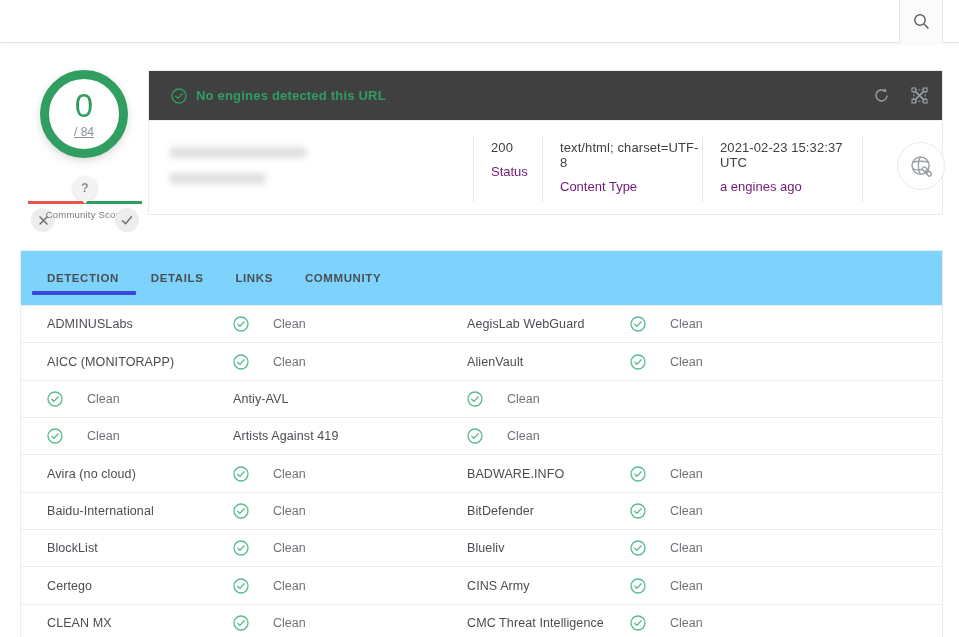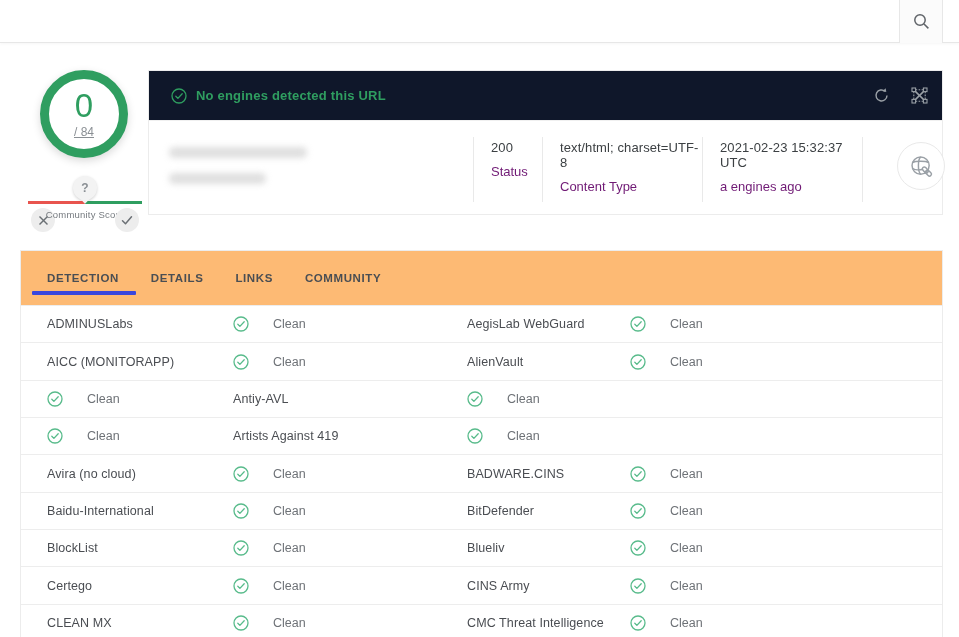--- a/index.html
+++ b/index.html
@@ -37,21 +37,21 @@
   .vote-btn { position:absolute; width:24px; height:24px; border-radius:50%;
     background:#ededed; display:flex; align-items:center; justify-content:center; cursor:pointer; }
   .vote-x { left:11px; top:165px; }
   .vote-check { left:95px; top:165px; }
   .cs-label { position:absolute; left:25px; top:166px; width:80px; text-align:center;
     font-size:9.5px; line-height:12px; color:#757a7f; letter-spacing:.2px; }
 
   
   .summary-card { position:absolute; left:128px; right:0; top:27px; height:145px;
     background:#fff; border:1px solid #ececec; }
-  .summary-head { height:50px; background:#0f172a; border-bottom:1px solid #f0f0f0;
+  .summary-head { height:50px; background:#404040; border-bottom:1px solid #f0f0f0;
     display:flex; align-items:center; padding:0 14px 0 22px; }
   .verdict { display:flex; align-items:center; gap:9px; }
   .verdict-text { color:#2f9e60; font-size:13px; font-weight:bold; letter-spacing:.2px; }
   .head-actions { margin-left:auto; display:flex; align-items:center; gap:21px; }
   .icon-btn { background:none; border:none; cursor:pointer; display:flex; padding:0; }
 
   .summary-body { display:flex; height:93px; }
   .url-block { width:324px; flex:none; padding:26px 0 0 20px; }
   .blur-bar { background:#bfbfbf; border-radius:5px; filter:blur(3px); opacity:.5; }
   .blur-bar.l1 { width:138px; height:11px; }
@@ -61,21 +61,21 @@
   .meta-col .lbl { font-size:13px; color:#701a75; margin-top:9px; }
   .col-status { width:69px; }
   .col-ctype { width:160px; }
   .col-date { width:160px; }
   .col-globe { flex:1; display:flex; align-items:flex-start; }
   .globe-circle { width:48px; height:48px; margin:2px 0 0 17px; border-radius:50%;
     border:1px solid #e9e9e9; display:flex; align-items:center; justify-content:center; cursor:pointer; background:#fff; }
 
   
   .detect-card { margin-top:0; border:1px solid #ececec; border-bottom:none; background:#fff; }
-  .tabbar { height:54px; background:#fdba74; display:flex; align-items:center; padding-left:26px; }
+  .tabbar { height:54px; background:#7dd3fc; display:flex; align-items:center; padding-left:26px; }
   .tab { position:relative; height:100%; display:flex; align-items:center;
     margin-right:32px; font-size:11.5px; font-weight:bold; letter-spacing:.6px;
     color:#4a4e53; cursor:pointer; }
   .tab.active::after { content:""; position:absolute; left:-15px; right:-17px;
     bottom:10px; height:4px; background:#3a47dd; border-radius:1px; }
 
   .table { border-top:1px solid #ededed; }
   .t-row { height:37.35px; border-bottom:1px solid #ededed; display:grid;
     grid-template-columns:186px 234px 163px 1fr; align-items:center; padding-left:26px; background:#fff; }
   .engine { font-size:12.5px; color:#4a4d52; letter-spacing:.1px; }
@@ -270,21 +270,21 @@
 
   <div class="t-row">
     <div class="engine">Avira (no cloud)</div>
     <div class="status-cell">
       <svg width="16" height="16" viewBox="0 0 16 16" fill="none" stroke="#58bb8b" stroke-width="1.3">
         <circle cx="8" cy="8" r="7"></circle>
               <path d="M4.8 8.3l2.1 2.1 4.3-4.6" stroke-linecap="round" stroke-linejoin="round"></path>
       </svg>
       <span class="res">Clean</span>
     </div>
-    <div class="engine">BADWARE.CINS</div>
+    <div class="engine">BADWARE.INFO</div>
     <div class="status-cell">
       <svg width="16" height="16" viewBox="0 0 16 16" fill="none" stroke="#58bb8b" stroke-width="1.3">
         <circle cx="8" cy="8" r="7"></circle>
               <path d="M4.8 8.3l2.1 2.1 4.3-4.6" stroke-linecap="round" stroke-linejoin="round"></path>
       </svg>
       <span class="res">Clean</span>
     </div>
   </div>
 
   <div class="t-row">

